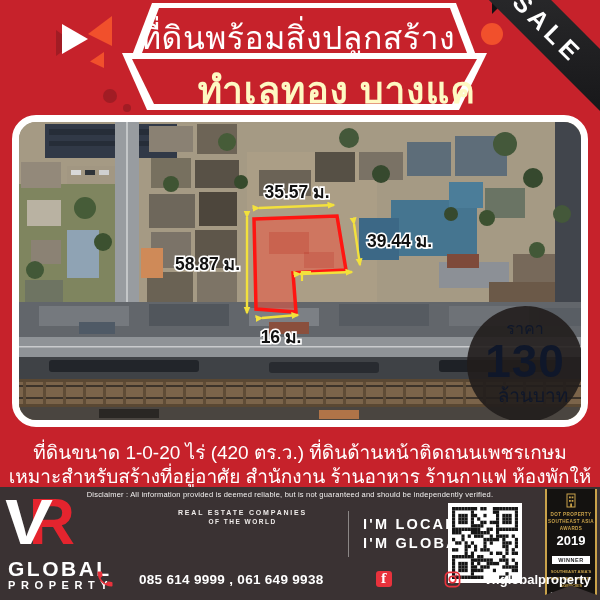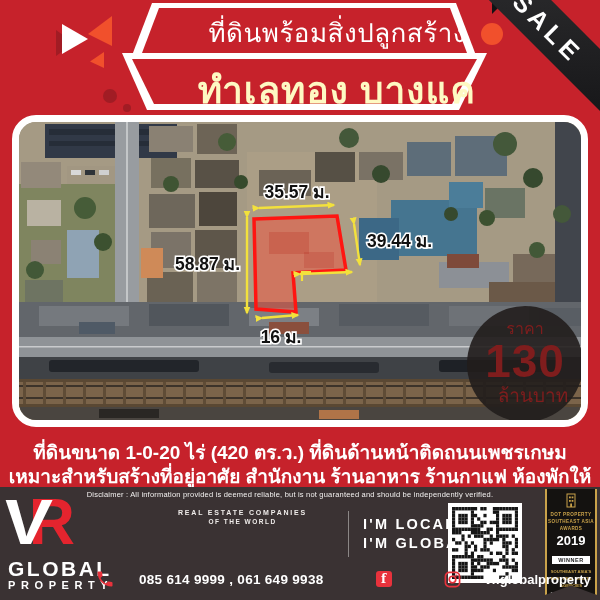--- a/index.html
+++ b/index.html
@@ -5,22 +5,22 @@
   html,body{margin:0;padding:0;background:#666;}
   .poster{
     position:relative; width:600px; height:600px; overflow:hidden;
     background:#c6222b;
     font-family:"Liberation Sans", sans-serif;
     -webkit-font-smoothing:antialiased;
   }
   
   .banner-svg{position:absolute;left:0;top:0;}
   .banner-sub{
-    position:absolute;left:140px;top:12px;width:326px;text-align:right;
-    color:#fff;font-size:26px;font-weight:500;letter-spacing:.5px;
+    position:absolute;left:140px;top:12px;width:326px;text-align:left;
+    color:#fff;font-size:32px;font-weight:500;letter-spacing:.5px;
   }
   .banner-main{
     position:absolute;left:130px;top:60px;width:346px;text-align:right;
     color:#fef9c3;font-size:37px;font-weight:800;letter-spacing:1px;
   }
   
   .deco{position:absolute;}
   .tri{clip-path:polygon(0 0,100% 50%,0 100%);}
   .tri-l{clip-path:polygon(100% 0,100% 100%,0 60%);}
   .dot{border-radius:50%;}
@@ -37,28 +37,28 @@
   .fold-a{left:492px;top:0;width:14px;height:14px;clip-path:polygon(0 0,100% 0,0 100%);}
   .fold-b{left:586px;top:84px;width:14px;height:14px;clip-path:polygon(100% 0,100% 100%,0 0);}
   
   .map{
     position:absolute;left:12px;top:115px;width:562px;height:298px;
     border:7px solid #fff;border-radius:24px;overflow:hidden;background:#a59a84;
   }
   .map svg{position:absolute;left:0;top:0;}
   .price-badge{
     position:absolute;left:448px;top:184px;width:116px;height:116px;border-radius:50%;
-    background:rgba(33,29,28,.9);color:#7f1d1d;text-align:center;
+    background:rgba(33,29,28,.9);color:#0f172a;text-align:center;
     display:flex;flex-direction:column;justify-content:center;gap:0;
   }
   .price-badge .p-label{font-size:16px;line-height:1.1;}
   .price-badge .p-amount{font-size:46px;font-weight:800;line-height:1.02;letter-spacing:1px;}
   .price-badge .p-unit{font-size:19px;line-height:1.2;padding-left:16px;}
   
-  .desc{position:absolute;left:0;width:600px;text-align:center;color:#fff;font-weight:700;}
+  .desc{position:absolute;left:0;width:600px;text-align:center;color:#fff;font-weight:400;}
   .desc1{top:437px;font-size:19px;}
   .desc2{top:461px;font-size:19px;}
   
   .footer{position:absolute;left:0;top:487px;width:600px;height:113px;background:#3a3233;}
   .disclaimer{
     position:absolute;left:40px;top:3px;width:500px;text-align:center;
     color:#f2f0ef;font-size:7.5px;font-weight:400;letter-spacing:.2px;
   }
   .vr-logo{position:absolute;left:6px;top:7px;line-height:.9;}
   .vr-logo .v{font-size:64px;font-weight:900;color:#fff;display:inline-block;transform:scaleX(1.12) skewX(-4deg);}

